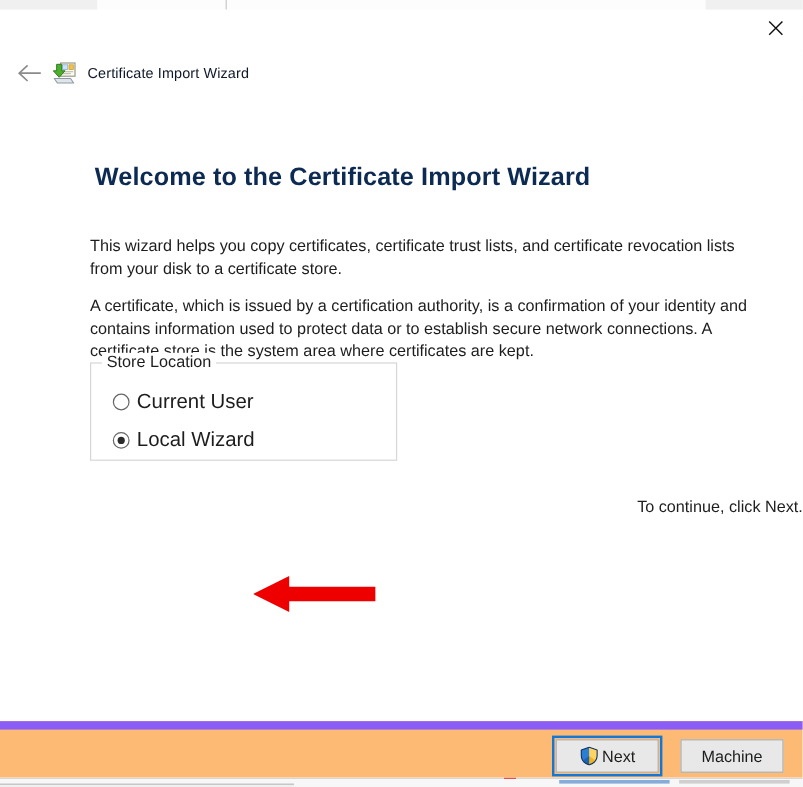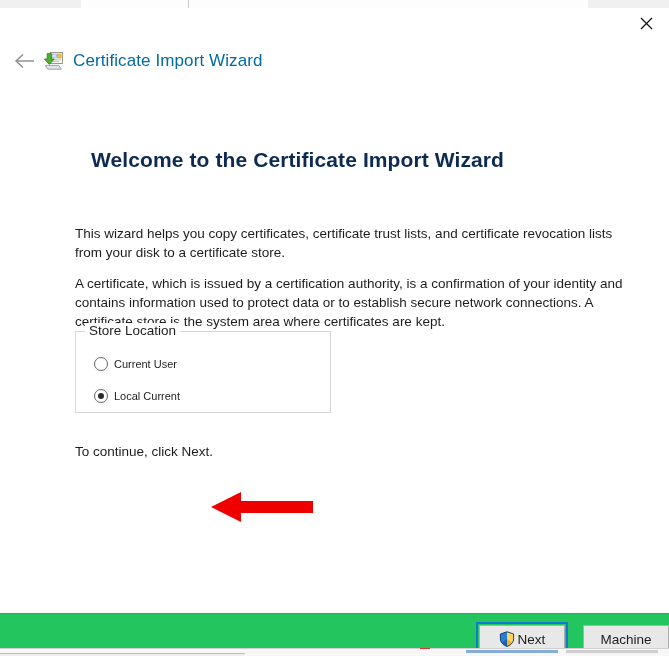--- a/index.html
+++ b/index.html
@@ -106,52 +106,52 @@
   #back-button svg { display: block; }
   #wizard-icon {
     width: 20px;
     height: 20px;
     margin-left: 5px;
     flex: 0 0 auto;
     display: block;
   }
   #window-title {
     margin-left: 9px;
-    font-size: 17px;
-    color: #0369a1;
+    font-size: 12px;
+    color: #0f172a;
     white-space: nowrap;
     letter-spacing: .1px;
   }
 
   
   #content-pane {
     position: relative;
     height: 517px;
     background: #ffffff;
     padding: 0 0 0 75px;
     box-sizing: border-box;
   }
 
   #page-heading {
-    margin: 16px;
+    margin: 4px;
     padding-top: 52px;
     font-size: 21px;
     font-weight: bold;
     color: #0c2a52;
     letter-spacing: .1px;
   }
 
   .body-paragraph {
     margin: 0;
     font-size: 13.5px;
     line-height: 19px;
     color: #1d1d1d;
     width: 540px;
   }
-  #paragraph-1 { margin-top: 52px; }
+  #paragraph-1 { margin-top: 35px; }
   #paragraph-2 { margin-top: 12px; width: 548px; }
 
   
   #store-location-group {
     width: 256px;
     height: 82px;
     border: 1px solid #d6d6d6;
     box-sizing: border-box;
     position: relative;
     padding: 0;
@@ -189,41 +189,43 @@
     position: absolute;
     left: 3px;
     top: 3px;
     width: 6px;
     height: 6px;
     border-radius: 50%;
     background: #2b2b2b;
   }
   .radio-label {
     margin-left: 6px;
-    font-size: 11px;
+    font-size: 17px;
     color: #1d1d1d;
     white-space: nowrap;
   }
 
   #continue-text {
     margin: 0;
     padding-top: 31px;
     font-size: 13.5px;
     color: #1d1d1d;
+    text-align: right;
   }
 
   
   #footer-bar {
     position: relative;
     height: 51px;
-    background: #22c55e;
-    border-top: 1px solid #8b5cf6;
+    background: #fdba74;
+    border-top: 7px solid #8b5cf6;
     display: flex;
     align-items: center;
     justify-content: flex-end;
+    padding-right: 16px;
     box-sizing: border-box;
   }
   .dialog-button {
     height: 28px;
     min-width: 86px;
     background: #e8e8e8;
     border: 1px solid #adadad;
     box-sizing: border-box;
     font-size: 13.5px;
     color: #1d1d1d;
@@ -305,21 +307,21 @@
     <div id="store-location-group">
       <span id="store-location-legend">Store Location</span>
 
       <div class="radio-row" id="radio-row-current-user">
         <span class="radio-circle"></span>
         <span class="radio-label">Current User</span>
       </div>
 
       <div class="radio-row" id="radio-row-local-machine">
         <span class="radio-circle checked"></span>
-        <span class="radio-label">Local Current</span>
+        <span class="radio-label">Local Wizard</span>
       </div>
     </div>
 
     <p id="continue-text">To continue, click Next.</p>
 
     <svg class="red-arrow" id="arrow-local-machine" width="102" height="30" viewBox="0 0 102 30" aria-hidden="true">
       <path d="M0 15 L30 0 L30 9 L102 9 L102 21 L30 21 L30 30 Z" fill="#ee0000"></path>
     </svg>
   </div>
 

